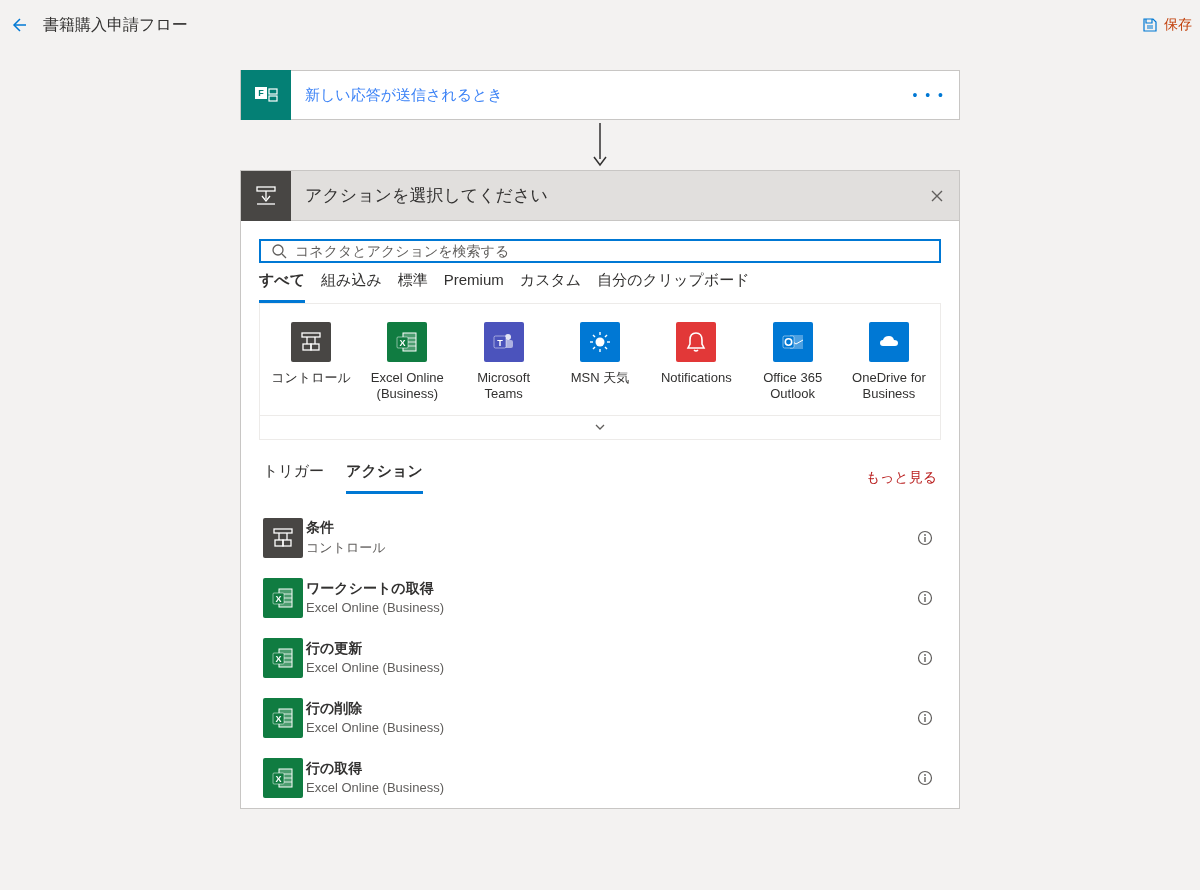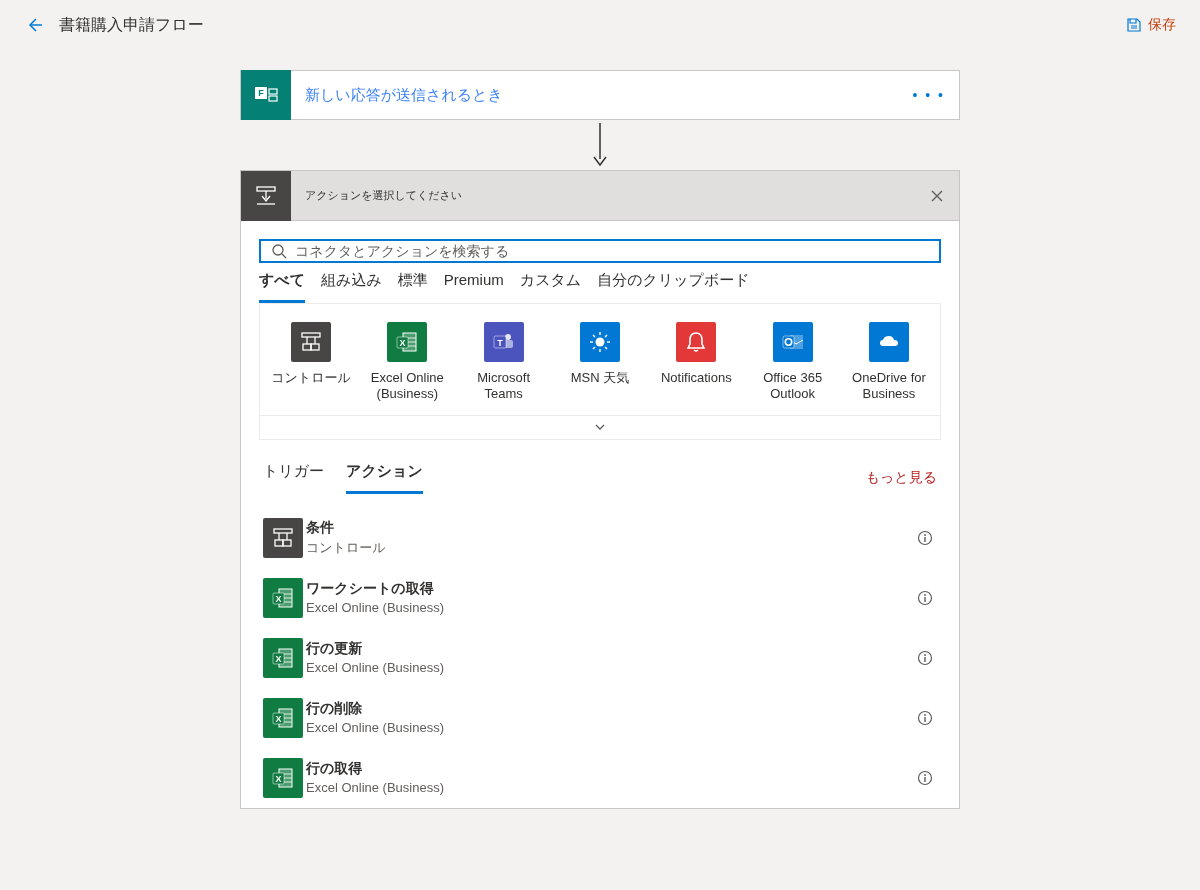--- a/index.html
+++ b/index.html
@@ -12,21 +12,21 @@
       height: 890px;
       overflow: hidden;
     }
     
     
     .header {
       height: 50px;
       background: #f3f2f1;
       display: flex;
       align-items: center;
-      padding: 0 24px;
+      padding: 0 8px;
       justify-content: space-between;
     }
     .header-left {
       display: flex;
       align-items: center;
       gap: 15px;
     }
     .back-arrow {
       color: #0078d4;
       cursor: pointer;
@@ -111,21 +111,21 @@
       height: 50px;
       background: #484644;
       display: flex;
       align-items: center;
       justify-content: center;
       flex-shrink: 0;
     }
     .picker-title {
       flex: 1;
       padding-left: 14px;
-      font-size: 11px;
+      font-size: 17px;
       color: #323130;
     }
     .picker-close {
       padding: 0 14px;
       cursor: pointer;
       color: #605e5c;
     }
     
     .picker-body {
       padding: 18px 18px 0 18px;

